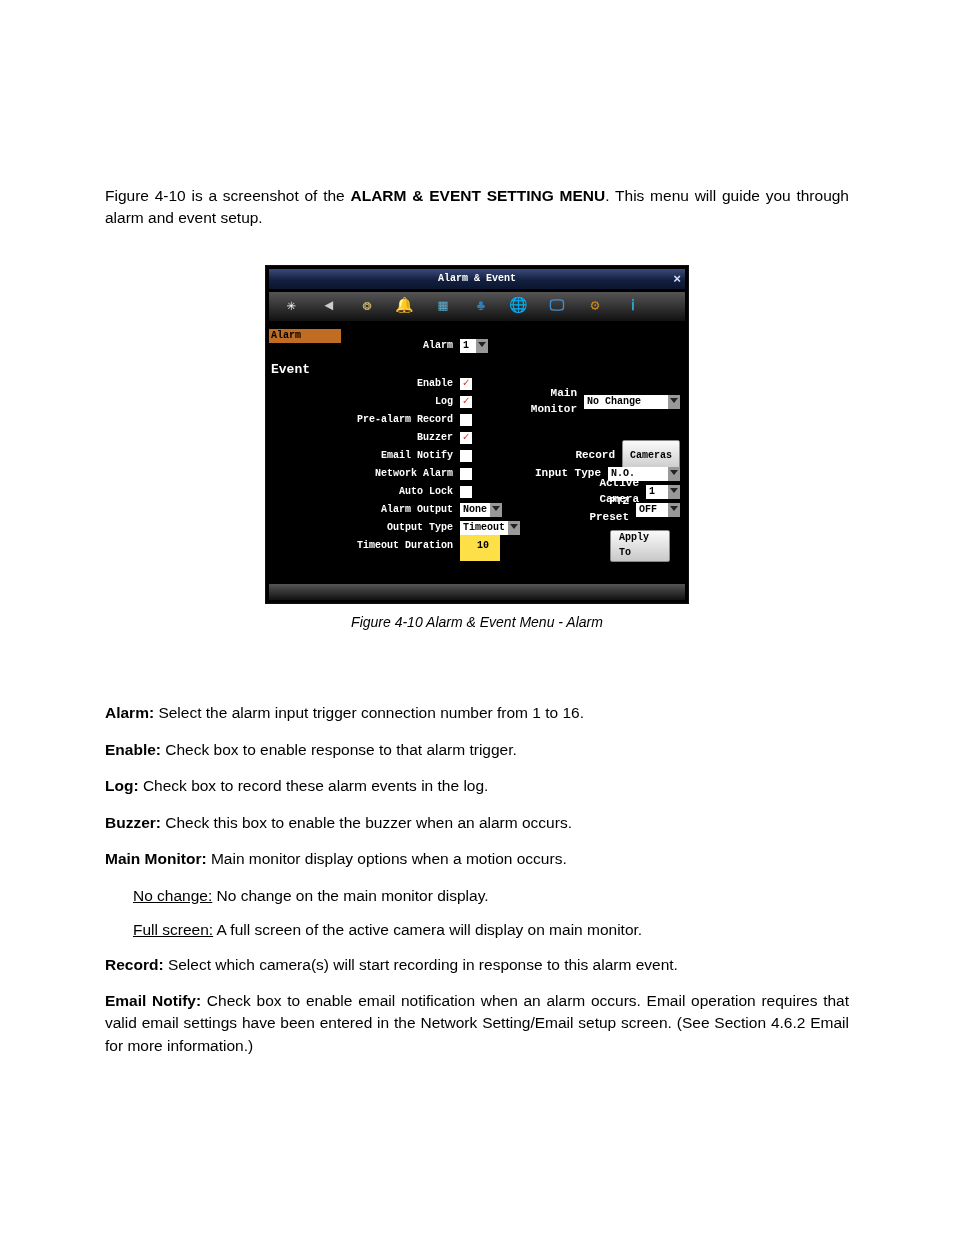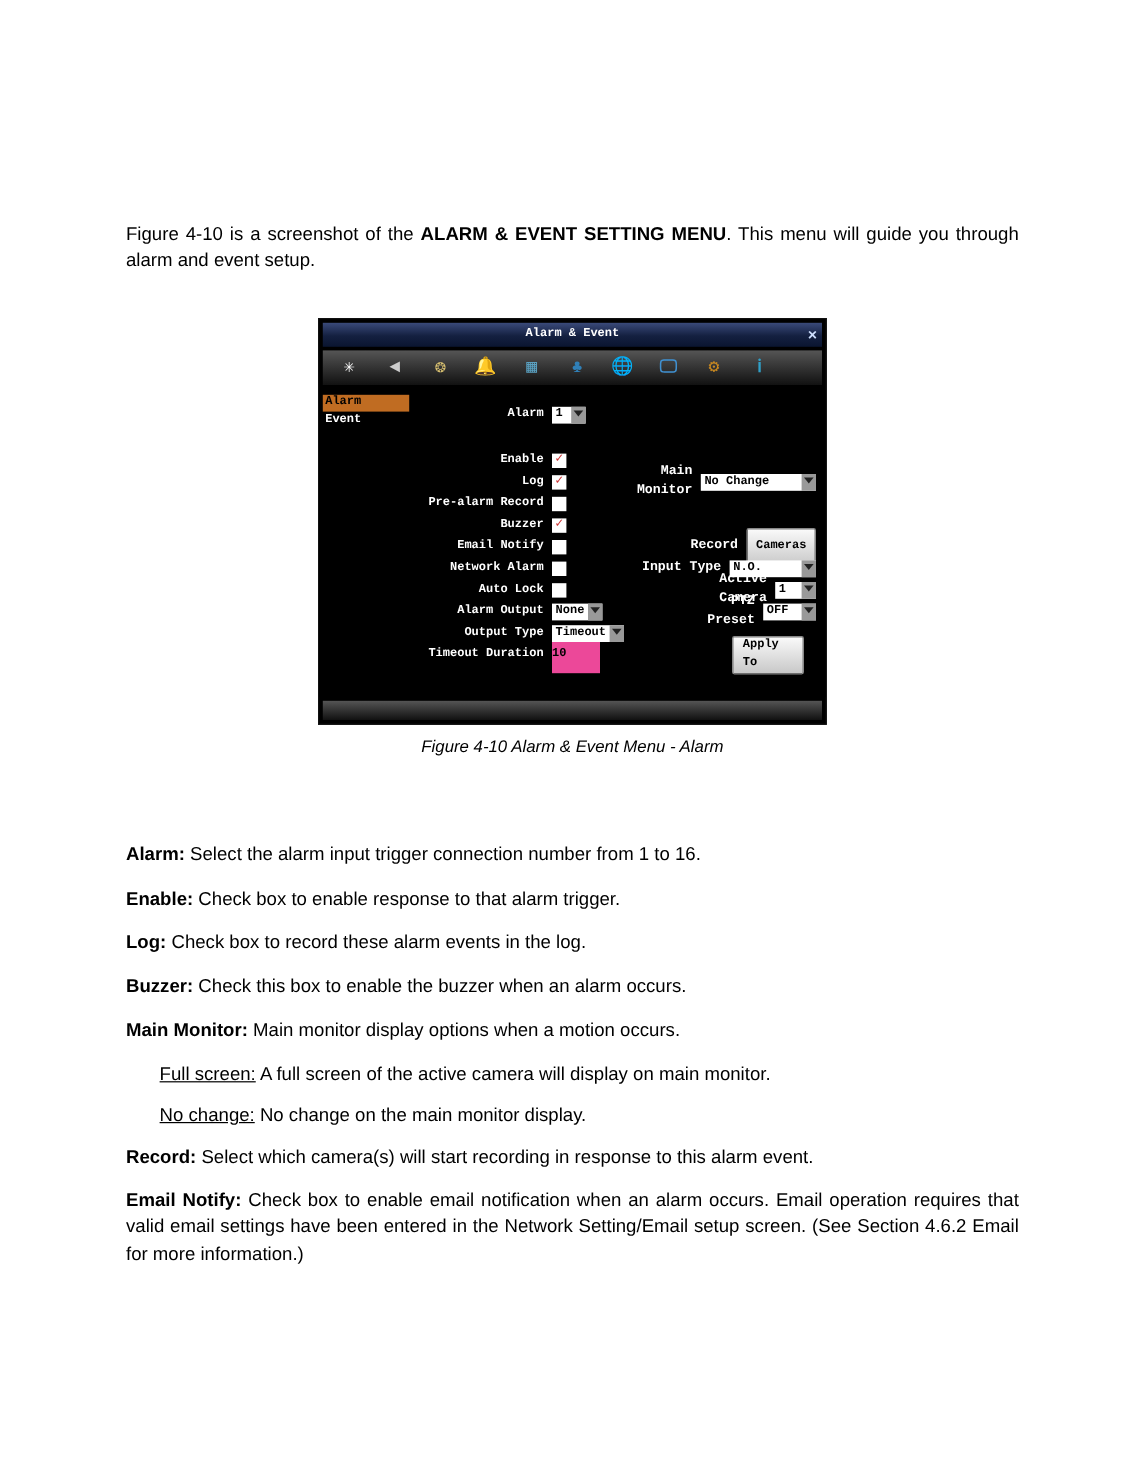--- a/index.html
+++ b/index.html
@@ -80,22 +80,22 @@
     color: #fff;
   }
   .dlg-sidebar div.sel {
     background: #c06c22;
     color: #000;
     padding: 0 2px;
     margin-bottom: 1px;
     font-size: 10px;
   }
   .dlg-sidebar div.nor {
-    padding: 0 2px;
-    font-size: 10px;
+    padding: 17px 2px;
+    font-size: 13px;
   }
   .dlg-main {
     flex: 1;
     background: #000;
     padding: 12px 8px 8px 0;
     position: relative;
   }
   .frow {
     display: flex;
     align-items: center;
@@ -150,26 +150,26 @@
   .ddl .arrow {
     position: absolute;
     right: 2px; top: 3px;
     width: 0;height: 0;
     border-left: 4px solid transparent;
     border-right: 4px solid transparent;
     border-top: 5px solid #222;
     z-index: 2;
   }
   .txt {
-    background: #ec4899;
+    background: #fde047;
     color: #000;
     height: 30px;
     display: inline-flex;
     align-items: center;
-    padding: 0 0;
+    padding: 0 17px;
     font-size: 10px;
     font-weight: bold;
     min-width: 40px;
   }
   .btn {
     background: linear-gradient(to bottom,#fafafa,#c8c8c8);
     color: #000;
     height: 32px;
     display: inline-flex;
     align-items: center;
@@ -315,18 +315,18 @@
     <div class="caption">Figure 4-10 Alarm &amp; Event Menu - Alarm</div>
   </div>
 
   <div class="spacer-lg"></div>
 
   <p class="doc"><b>Alarm:</b><span> Select the alarm input trigger connection number from 1 to 16.</span></p>
   <p class="doc"><b>Enable:</b><span> Check box to enable response to that alarm trigger.</span></p>
   <p class="doc"><b>Log:</b><span> Check box to record these alarm events in the log.</span></p>
   <p class="doc"><b>Buzzer:</b><span> Check this box to enable the buzzer when an alarm occurs.</span></p>
   <p class="doc"><b>Main Monitor:</b><span> Main monitor display options when a motion occurs.</span></p>
+  <p class="indent"><span class="ul">No change:</span><span> No change on the main monitor display.</span></p>
   <p class="indent"><span class="ul">Full screen:</span><span> A full screen of the active camera will display on main monitor.</span></p>
-  <p class="indent"><span class="ul">No change:</span><span> No change on the main monitor display.</span></p>
   <p class="doc"><b>Record:</b><span> Select which camera(s) will start recording in response to this alarm event.</span></p>
   <p class="doc"><b>Email Notify:</b><span> Check box to enable email notification when an alarm occurs. Email operation requires that valid email settings have been entered in the Network Setting/Email setup screen. (See Section 4.6.2 Email for more information.)</span></p>
 
 </div>
 
 </body></html>

